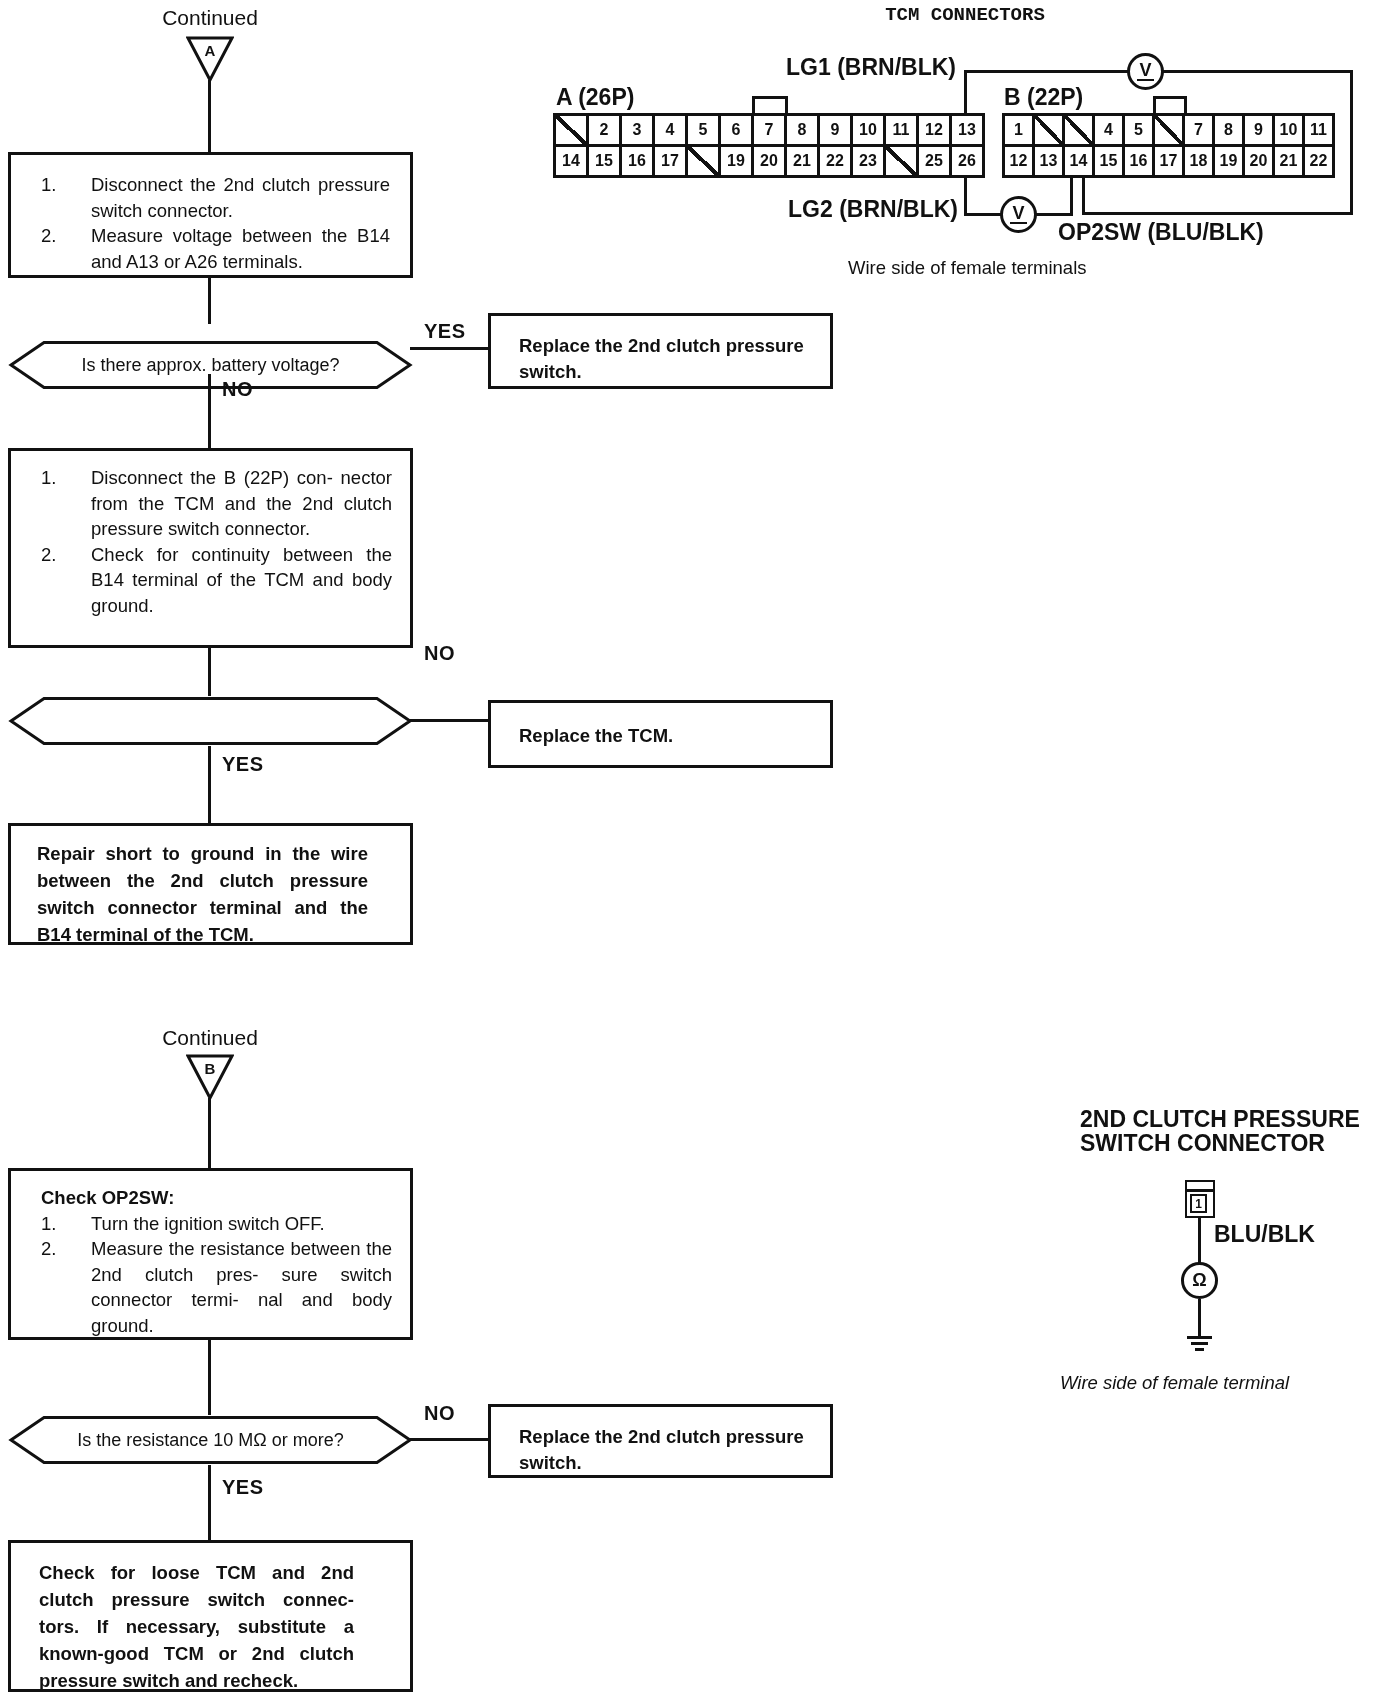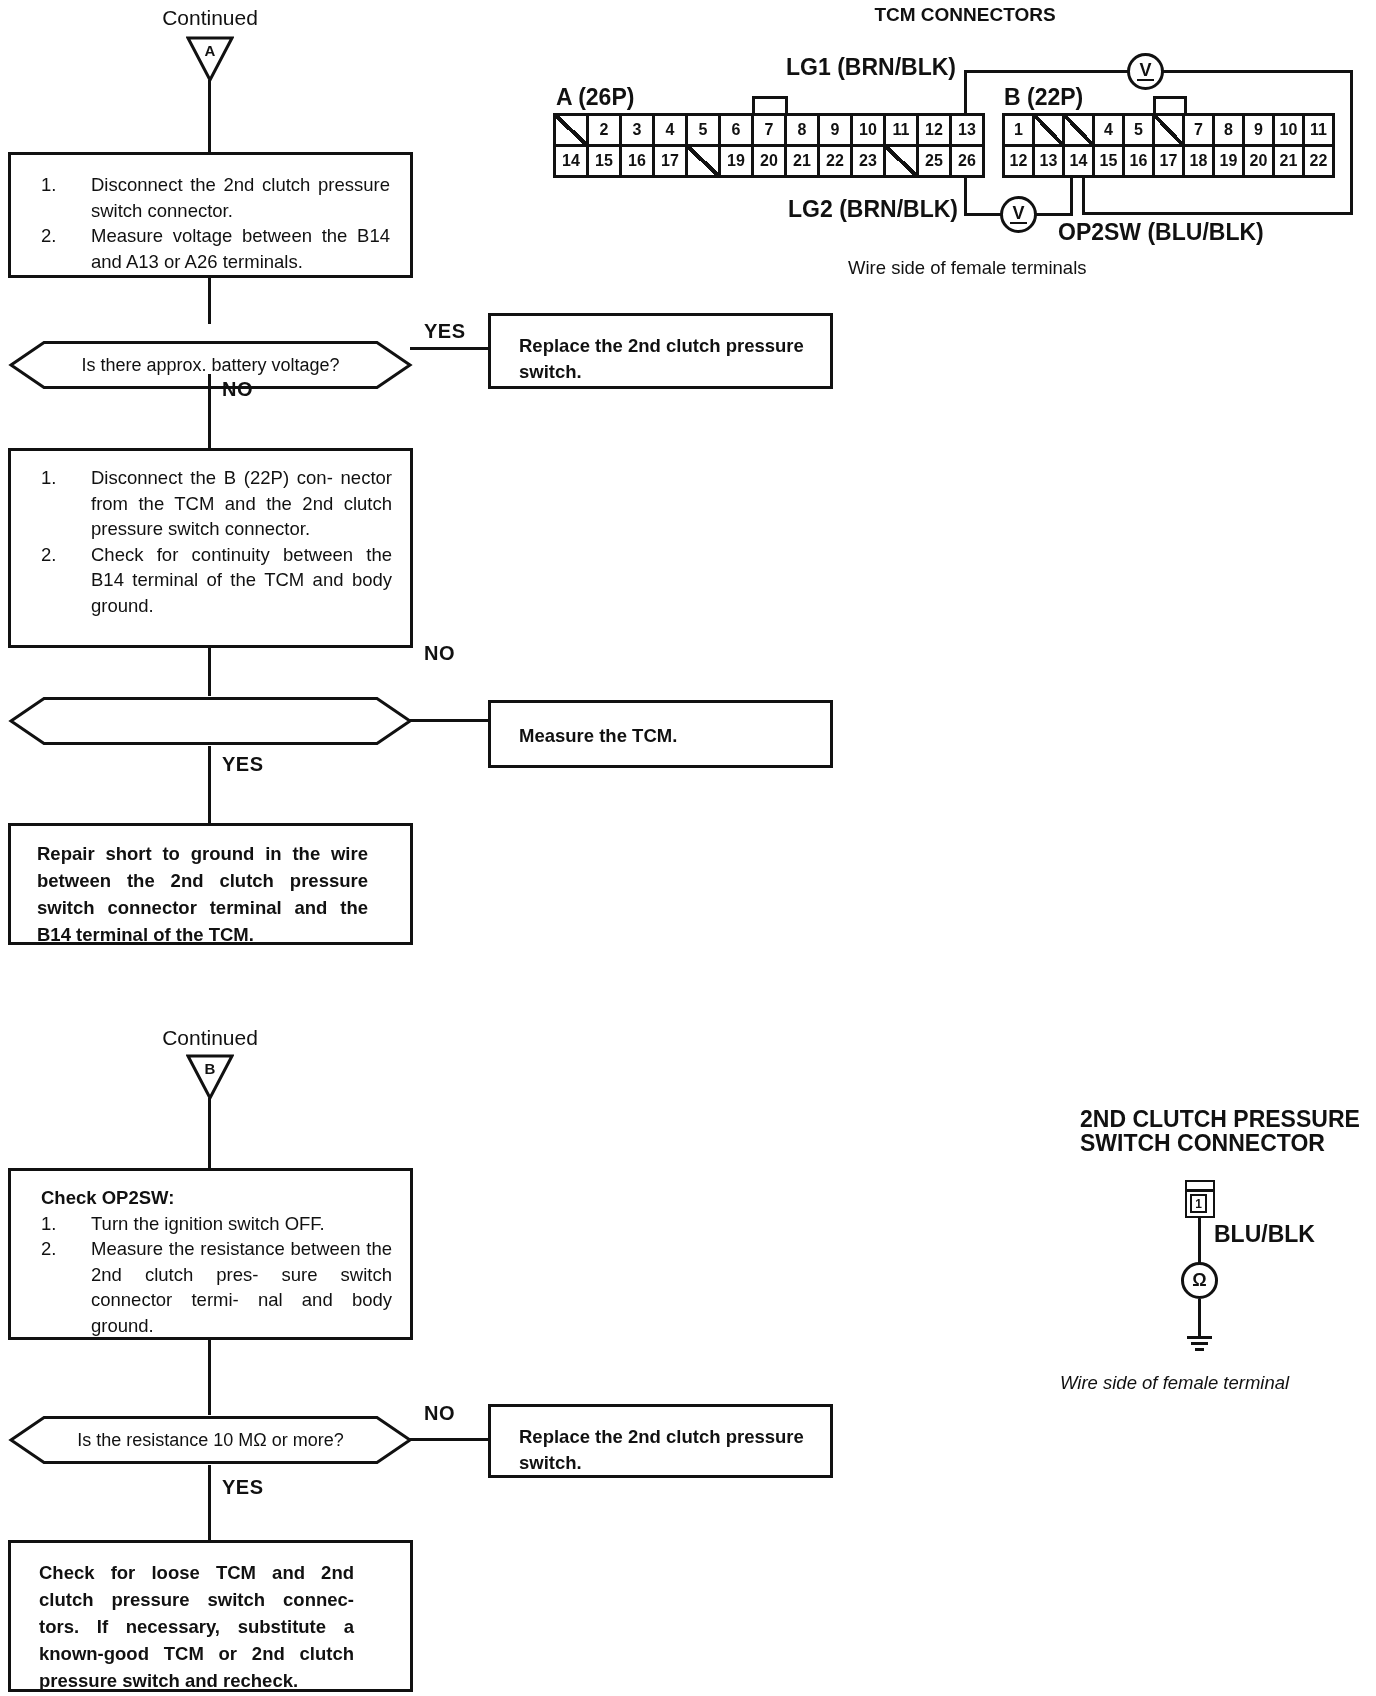--- a/index.html
+++ b/index.html
@@ -94,21 +94,21 @@
   <div class="vline" style="left:208px;top:648px;height:48px;"></div>
 
   <div class="hex" style="left:8px;top:696px;">
     <svg width="405" height="50">
       <polygon points="3,25 36,2.5 369,2.5 402,25 369,47.5 36,47.5" fill="#fff" stroke="#111" stroke-width="3"></polygon>
     </svg>
   </div>
 
   <div class="yn" style="left:424px;top:642px;">NO</div>
   <div class="hline" style="left:410px;top:719px;width:78px;"></div>
-  <div class="fbox ftext bold" style="left:488px;top:700px;width:345px;height:68px;padding:20px 12px 0 28px;">Measure the TCM.</div>
+  <div class="fbox ftext bold" style="left:488px;top:700px;width:345px;height:68px;padding:20px 12px 0 28px;">Replace the TCM.</div>
 
   <div class="yn" style="left:222px;top:753px;">YES</div>
   <div class="vline" style="left:208px;top:746px;height:77px;"></div>
 
   <div class="fbox ftext bold just" style="left:8px;top:823px;width:405px;height:122px;padding:14px 42px 0 26px;line-height:27px;">Repair short to ground in the wire between the 2nd clutch pressure switch connector terminal and the B14 terminal of the TCM.</div>
 
   <div class="heading" style="left:130px;top:1026px;width:160px;text-align:center;">Continued</div>
 
   <div class="abs" style="left:186px;top:1054px;width:48px;height:46px;">
     <svg width="48" height="46">
@@ -142,21 +142,21 @@
 
   <div class="yn" style="left:424px;top:1402px;">NO</div>
   <div class="hline" style="left:410px;top:1438px;width:78px;"></div>
   <div class="fbox ftext bold actionbox" style="left:488px;top:1404px;width:345px;height:74px;">Replace the 2nd clutch pressure switch.</div>
 
   <div class="yn" style="left:222px;top:1476px;">YES</div>
   <div class="vline" style="left:208px;top:1465px;height:75px;"></div>
 
   <div class="fbox ftext bold just" style="left:8px;top:1540px;width:405px;height:152px;padding:16px 56px 0 28px;line-height:27px;">Check for loose TCM and 2nd clutch pressure switch connec- tors. If necessary, substitute a known-good TCM or 2nd clutch pressure switch and recheck.</div>
 
-  <div class="clabel" style="left:770px;top:4px;width:390px;text-align:center;font-size:19px;">TCM CONNECTORS</div>
+  <div class="clabel" style="left:770px;top:4px;width:390px;text-align:center;font-size:19px;font-family:Liberation Mono, monospace;">TCM CONNECTORS</div>
 
   <div class="clabel" style="left:740px;top:54px;width:216px;text-align:right;">LG1 (BRN/BLK)</div>
 
   <div class="hline" style="left:964px;top:70px;width:388px;"></div>
   <div class="vline" style="left:1350px;top:70px;height:145px;"></div>
   <div class="vline" style="left:964px;top:70px;height:43px;"></div>
   <div class="vline" style="left:964px;top:178px;height:38px;"></div>
   <div class="hline" style="left:964px;top:213px;width:109px;"></div>
   <div class="vline" style="left:1070px;top:178px;height:38px;"></div>
   <div class="vline" style="left:1082px;top:178px;height:37px;"></div>

